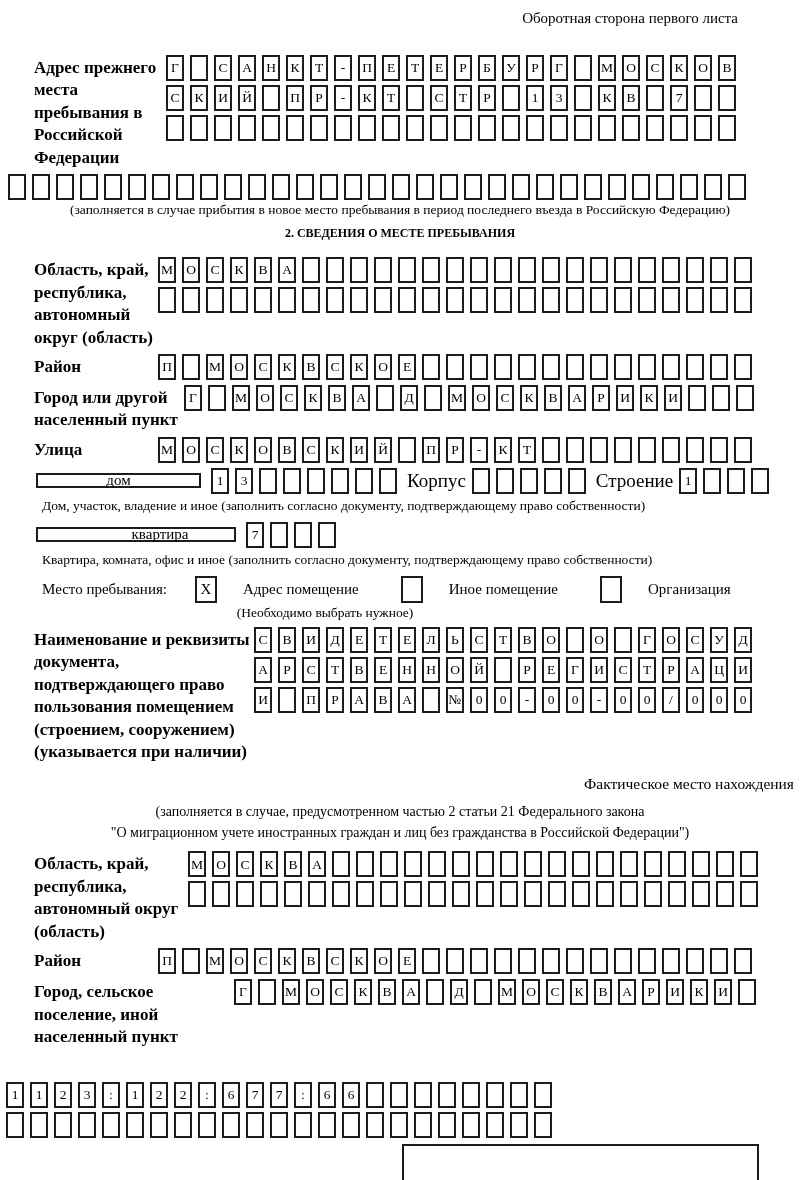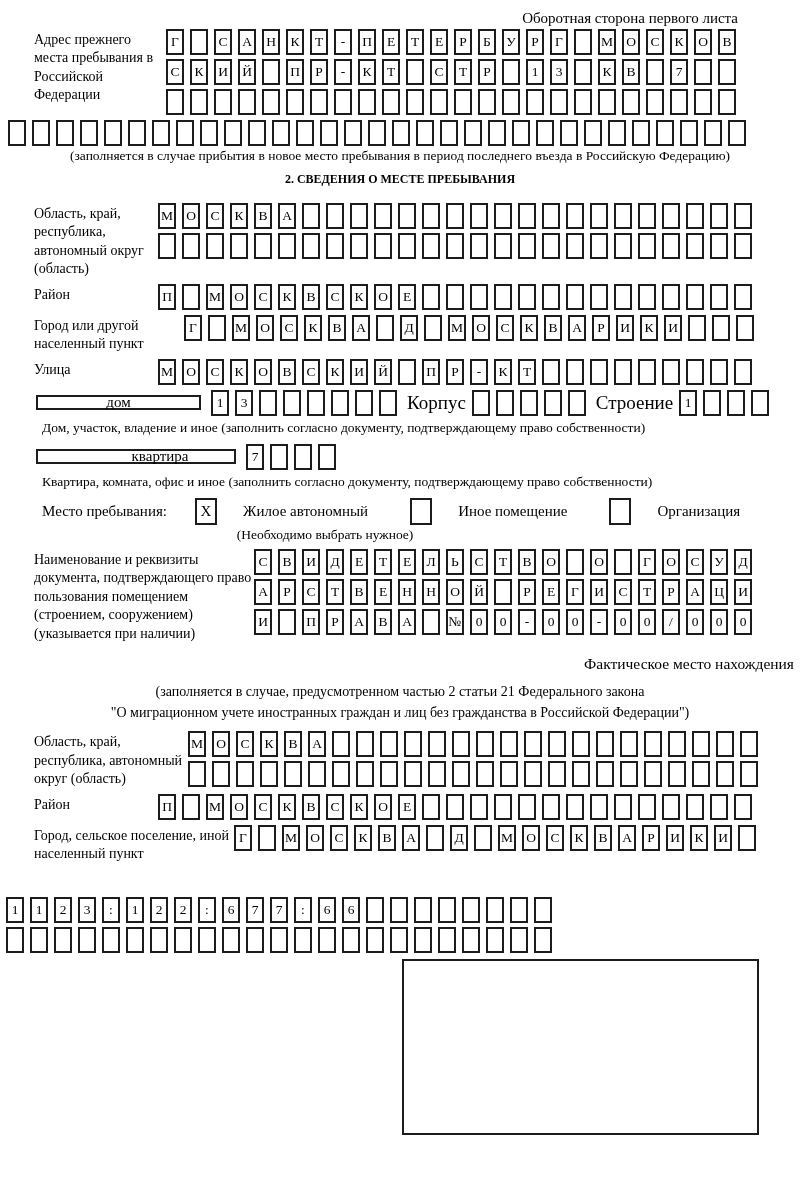--- a/index.html
+++ b/index.html
@@ -2,24 +2,24 @@
 <html><head>
 <meta charset="utf-8">
 <style>
   * { margin:0; padding:0; box-sizing:border-box; }
   html,body { background:#ffffff; }
   body {
     width:800px; height:1180px; overflow:hidden;
     font-family:"Liberation Serif","DejaVu Serif",serif;
     color:#000; padding:10px 6px 0 6px; font-size:15px;
   }
-  .corner-note { text-align:right; padding-right:56px; font-size:15px; margin-bottom:2px; }
+  .corner-note { text-align:right; padding-right:56px; font-size:15px; margin-bottom:28px; }
 
   .frow { display:flex; align-items:flex-start; margin-bottom:5px; }
-  .flabel { flex:0 0 auto; font-size:14px; line-height:1.32; padding-left:28px; padding-top:2px; }
+  .flabel { flex:0 0 auto; font-size:17px; line-height:1.32; padding-left:28px; padding-top:2px;font-weight:bold; }
   .w160{width:160px} .w152{width:152px} .w178{width:178px} .w248{width:248px}
   .w182{width:182px} .w228{width:228px}
   .fcells { display:flex; flex-direction:column; gap:4px; }
 
   .cells-row { display:flex; gap:6px; }
   .cell {
     width:18px; height:26px; flex:0 0 auto;
     border:2px solid #1c1c1c; background:#fff;
     display:flex; align-items:center; justify-content:center;
     font-size:13.5px; line-height:1;
@@ -366,21 +366,21 @@
       <span class="cell"></span>
       <span class="cell"></span>
       <span class="cell"></span>
     </div>
 </div>
 <div class="caption">Квартира, комната, офис и иное (заполнить согласно документу, подтверждающему право собственности)</div>
 
 <div class="chk-row">
   <span class="chk-main">Место пребывания:</span>
   <span class="chkbox">X</span>
-  <span class="chk-lbl">Жилое автономный</span>
+  <span class="chk-lbl">Адрес помещение</span>
   <span class="chkbox"></span>
   <span class="chk-lbl">Иное помещение</span>
   <span class="chkbox"></span>
   <span class="chk-lbl">Организация</span>
 </div>
 <div class="center-note" style="margin-right:150px">(Необходимо выбрать нужное)</div>
 
 <div class="frow">
   <div class="flabel w248">Наименование и реквизиты документа, подтверждающего право пользования помещением (строением, сооружением) (указывается при наличии)</div>
   <div class="fcells">

